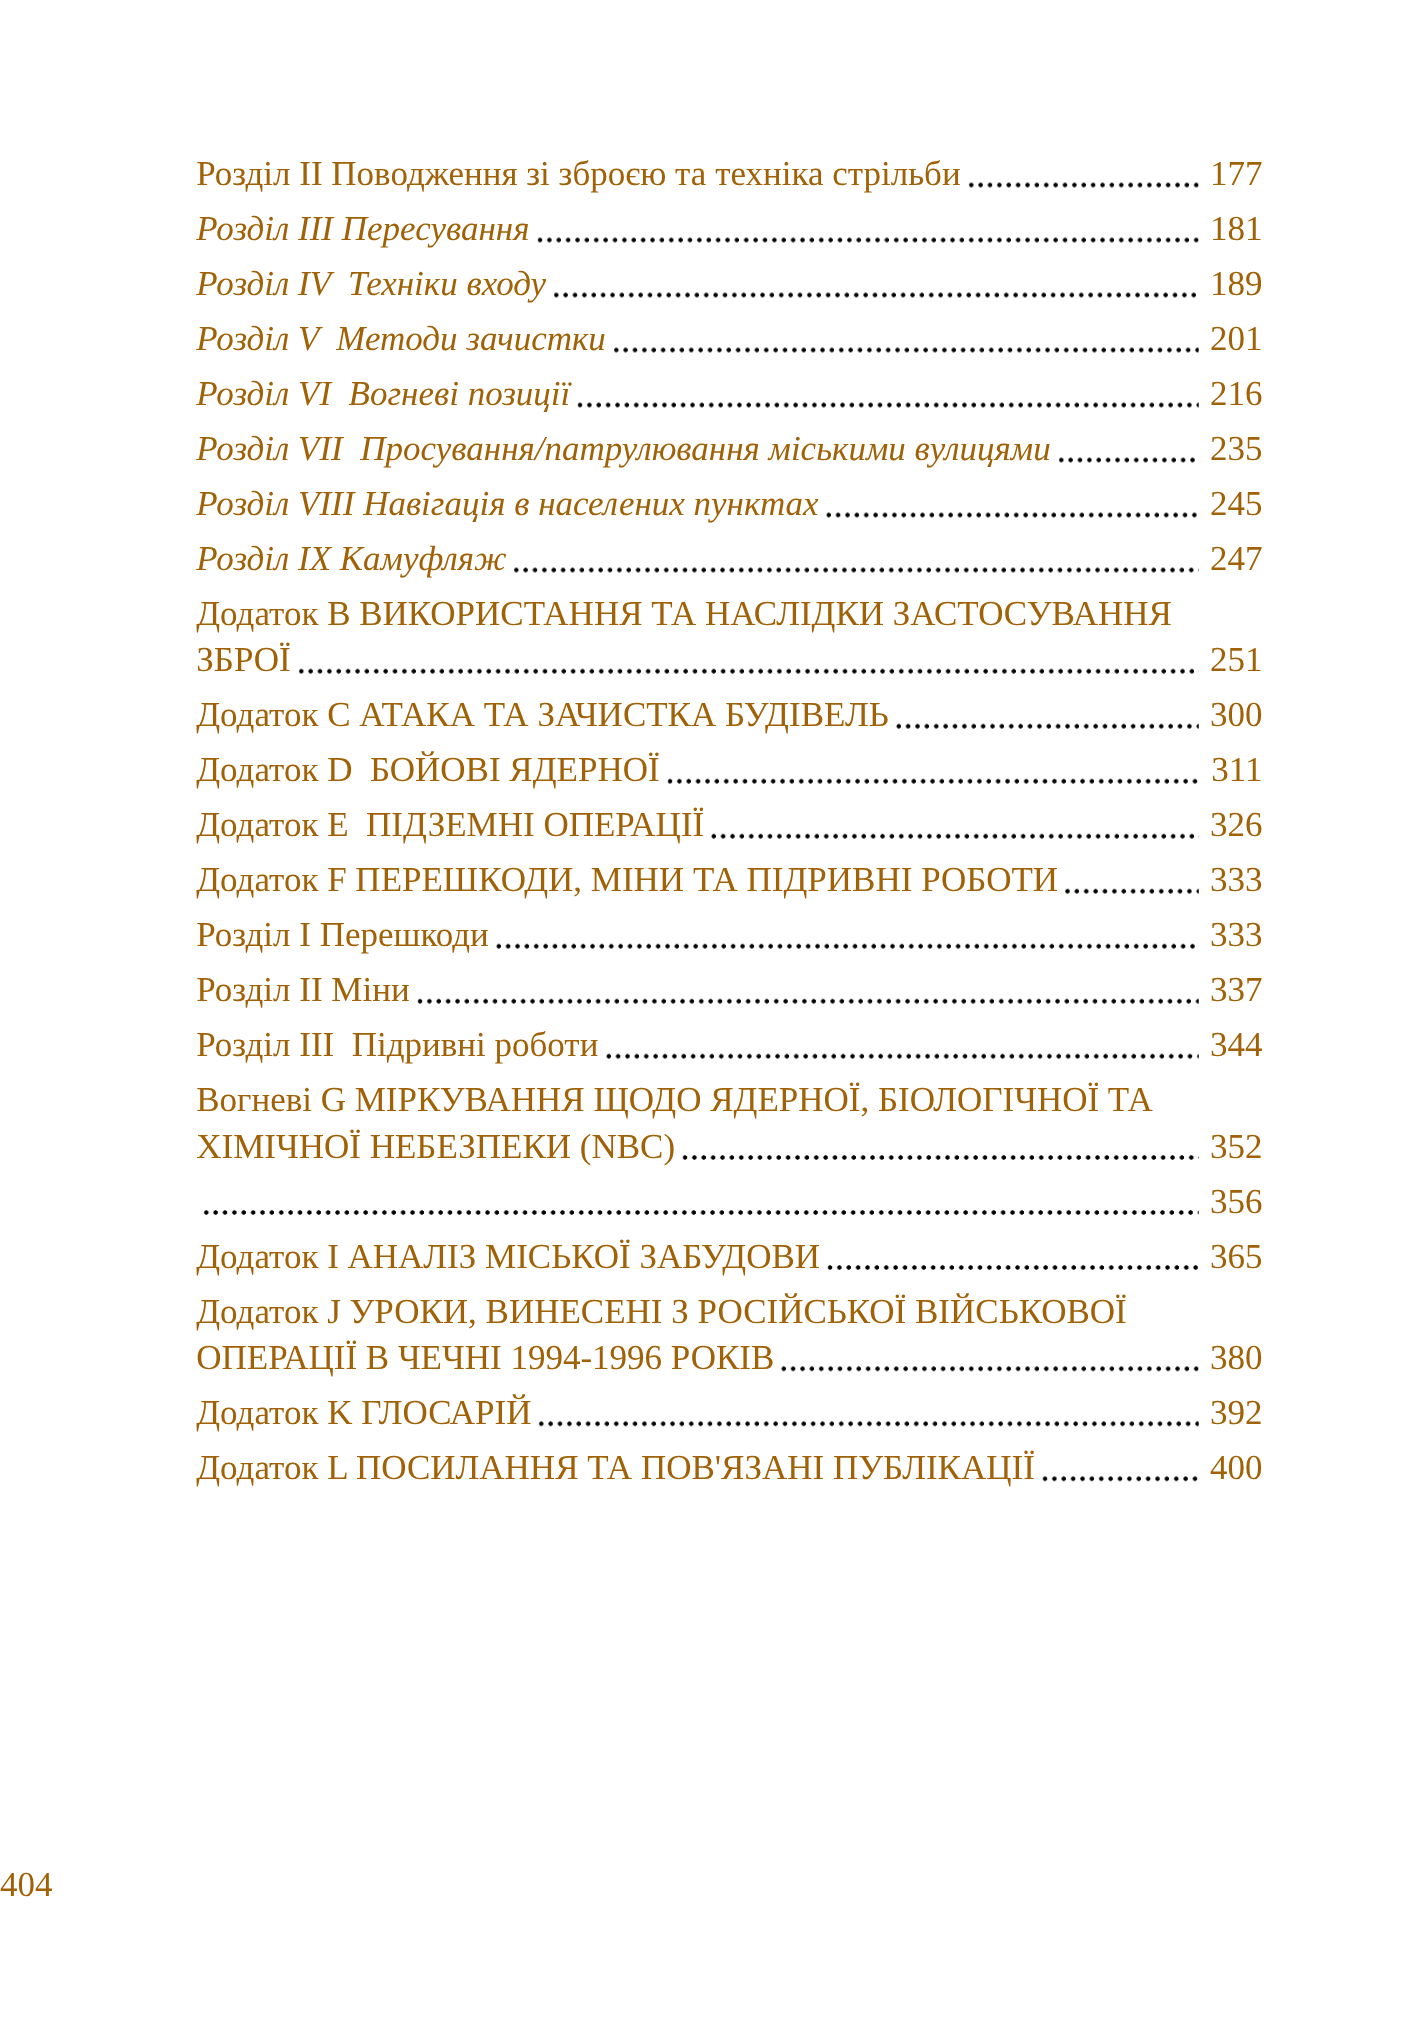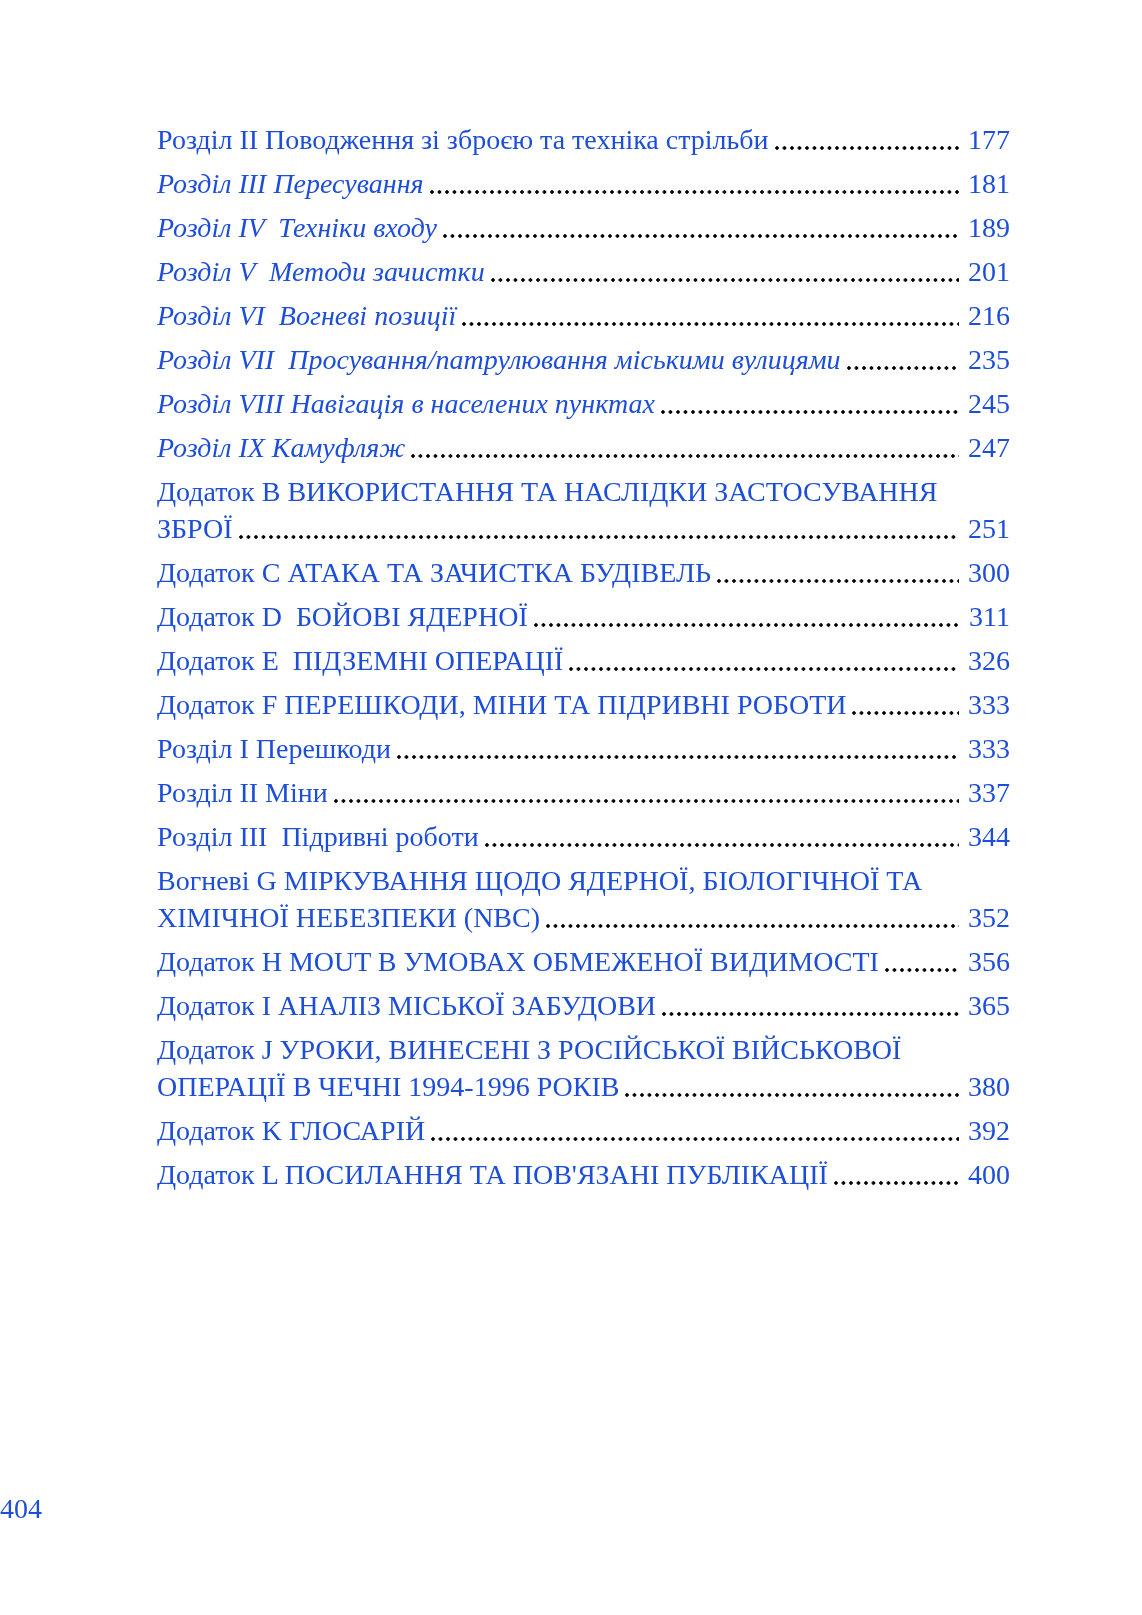--- a/index.html
+++ b/index.html
@@ -1,21 +1,21 @@
 <!DOCTYPE html>
 <html><head>
 <meta charset="utf-8">
 <style>
   html, body { margin: 0; padding: 0; background: #ffffff; }
   .page {
     position: relative;
     width: 1142px;
     height: 1615px;
     background: #ffffff;
-    color: #1d4ed8;
+    color: #a16207;
     font-family: "Liberation Serif", serif;
     overflow: hidden;
   }
   .content {
     position: absolute;
     left: 157px;
     top: 121px;
     width: 853px;
   }
   .toc-entry {
@@ -180,21 +180,20 @@
       <div class="toc-entry">
         <div class="toc-line">Вогневі G МІРКУВАННЯ ЩОДО ЯДЕРНОЇ, БІОЛОГІЧНОЇ ТА</div>
         <div class="toc-row">
           <span class="toc-title">ХІМІЧНОЇ НЕБЕЗПЕКИ (NBC)</span>
           <span class="leader"></span>
           <span class="toc-page">352</span>
         </div>
       </div>
       <div class="toc-entry">
         <div class="toc-row">
-          <span class="toc-title">Додаток H MOUT В УМОВАХ ОБМЕЖЕНОЇ ВИДИМОСТІ</span>
           <span class="leader"></span>
           <span class="toc-page">356</span>
         </div>
       </div>
       <div class="toc-entry">
         <div class="toc-row">
           <span class="toc-title">Додаток I АНАЛІЗ МІСЬКОЇ ЗАБУДОВИ</span>
           <span class="leader"></span>
           <span class="toc-page">365</span>
         </div>

